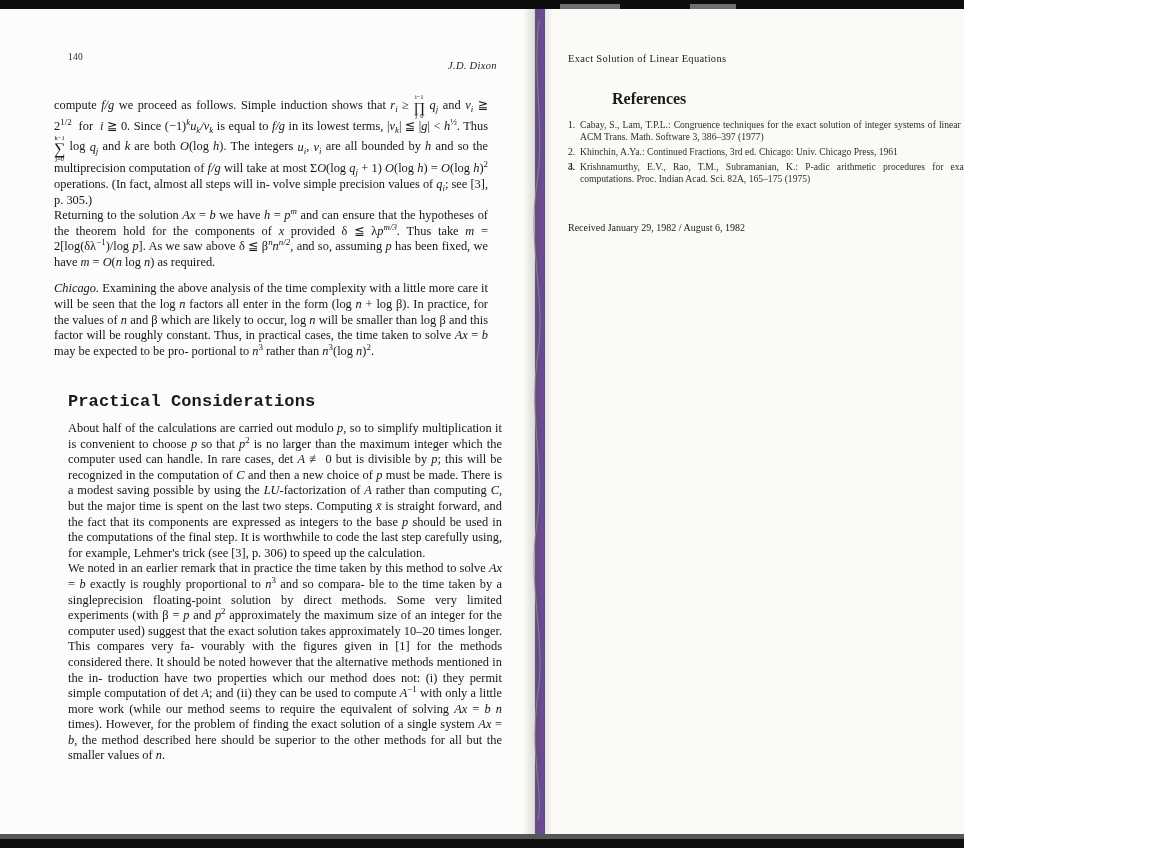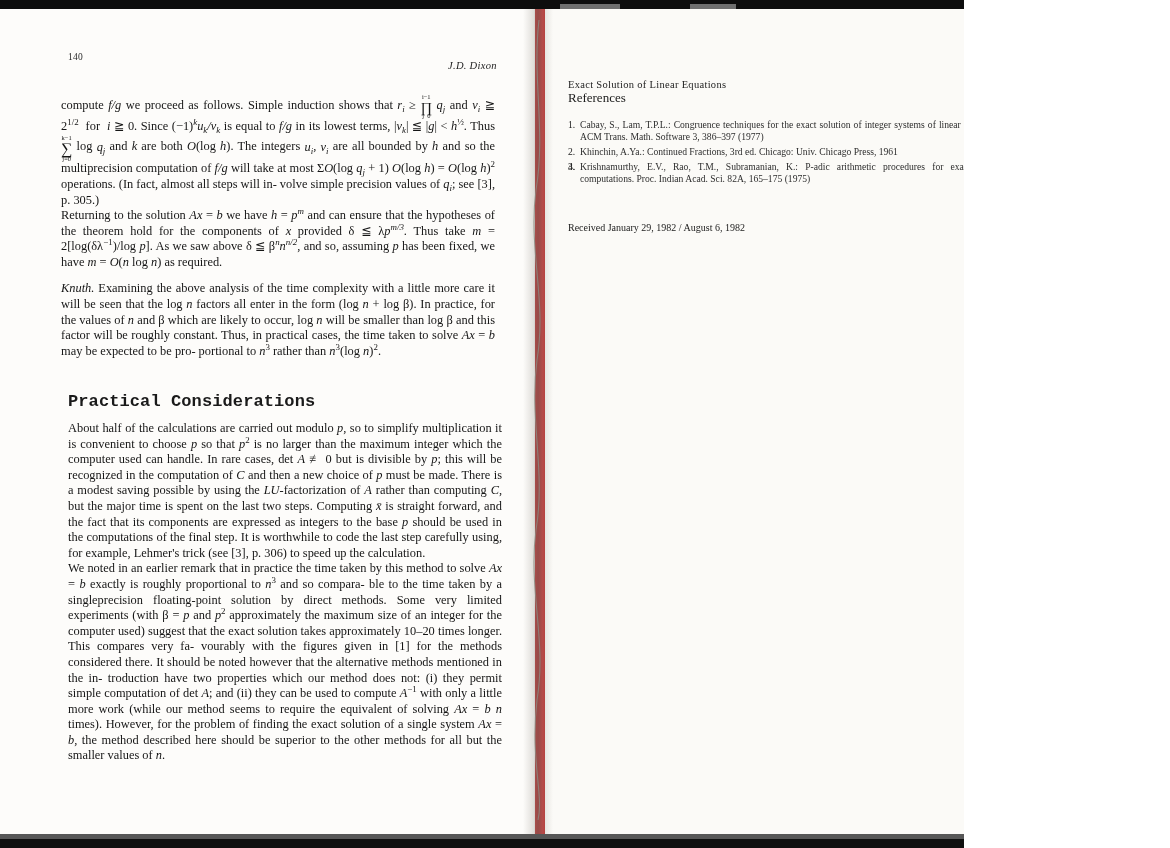--- a/index.html
+++ b/index.html
@@ -4,21 +4,21 @@
 <style>
   html, body {
     margin: 0;
     padding: 0;
     background: #ffffff;
   }
   .page {
     position: relative;
     width: 964px;
     height: 848px;
-    background: #b91c1c;
+    background: #4c1d95;
     overflow: hidden;
     font-family: "Liberation Serif", serif;
     color: #1a1a1a;
   }
   
   .scan-edge-top {
     position: absolute;
     left: 0; top: 0;
     width: 1170px; height: 9px;
     background: #0d0d0d;
@@ -129,22 +129,23 @@
     margin-bottom: 2.5px;
     text-align: justify;
   }
   .refs .num {
     position: absolute;
     left: 0;
     top: 0;
   }
   .refhead {
     position: absolute;
-    font-weight: normal;
-    font-size: 13px;
+    font-weight: bold;
+    font-size: 16px;
+    margin-left: 44px;
   }
   .received {
     position: absolute;
     font-size: 10px;
     color: #1b1b1b;
   }
   .sum-stack {
     display: inline-block;
     text-align: center;
     vertical-align: middle;
@@ -176,21 +177,21 @@
   <div class="scan-edge-top">
     <div class="nick" style="left:560px; width:60px;"></div>
     <div class="nick" style="left:690px; width:46px;"></div>
   </div>
 
   <div class="page-left">
 
     <div class="folio" style="left:68px; top:43px;">140</div>
     <div class="runhead" style="left:448px; top:51px;font-style:italic;">J.D. Dixon</div>
 
-    <div class="col" style="left:61px; top:84px; width:434px;">
+    <div class="col" style="left:54px; top:84px; width:434px;">
 
       <p>
         compute <span class="math">f/g</span> we proceed as follows. Simple induction shows that <span class="math">r<sub>i</sub></span> ≥
         <span class="prod-stack"><span class="lim">i−1</span><span class="big">∏</span><span class="lim">j&nbsp;&nbsp;0</span></span>
         <span class="math">q<sub>j</sub></span> and
         <span class="math">v<sub>i</sub></span> ≧ 2<sup>1/2</sup>&nbsp;&nbsp;for&nbsp;&nbsp;<span class="math">i</span> ≧ 0. Since
         (−1)<sup><span class="math">k</span></sup><span class="math">u<sub>k</sub>/v<sub>k</sub></span> is equal to <span class="math">f/g</span> in its lowest terms,
         |<span class="math">v<sub>k</sub></span>| ≦ |<span class="math">g</span>| &lt; <span class="math">h</span><sup>½</sup>. Thus
         <span class="sum-stack"><span class="lim">k−1</span><span class="big">∑</span><span class="lim">j=0</span></span>
         log <span class="math">q<sub>j</sub></span> and <span class="math">k</span> are both <span class="math">O</span>(log <span class="math">h</span>). The integers <span class="math">u<sub>i</sub></span>, <span class="math">v<sub>i</sub></span> are all
@@ -200,21 +201,21 @@
       </p>
 
       <p class="indent">
         Returning to the solution <span class="math">Ax</span> = <span class="math">b</span> we have <span class="math">h</span> = <span class="math">p<sup>m</sup></span> and can ensure that the
         hypotheses of the theorem hold for the components of <span class="math">x</span> provided δ ≦ λ<span class="math">p<sup>m/3</sup></span>.
         Thus take <span class="math">m</span> = 2[log(δλ<sup>−1</sup>)/log <span class="math">p</span>]. As we saw above δ ≦ β<sup><span class="math">n</span></sup><span class="math">n</span><sup><span class="math">n/2</span></sup>, and so, assuming
         <span class="math">p</span> has been fixed, we have <span class="math">m</span> = <span class="math">O</span>(<span class="math">n</span> log <span class="math">n</span>) as required.
       </p>
 
       <p style="margin-top:11px;">
-        <span class="ital">Knuth.</span> Examining the above analysis of the time complexity with a little
+        <span class="ital">Chicago.</span> Examining the above analysis of the time complexity with a little
         more care it will be seen that the log <span class="math">n</span> factors all enter in the form (log <span class="math">n</span>
         + log β). In practice, for the values of <span class="math">n</span> and β which are likely to occur, log <span class="math">n</span>
         will be smaller than log β and this factor will be roughly constant. Thus, in
         practical cases, the time taken to solve <span class="math">Ax</span> = <span class="math">b</span> may be expected to be pro-
         portional to <span class="math">n</span><sup>3</sup> rather than <span class="math">n</span><sup>3</sup>(log <span class="math">n</span>)<sup>2</sup>.
       </p>
     </div>
 
     <div class="sec-head" style="position:absolute; left:68px; top:383px;">Practical Considerations</div>
 
@@ -245,21 +246,21 @@
         only a little more work (while our method seems to require the equivalent of
         solving <span class="math">Ax</span> = <span class="math">b</span> <span class="math">n</span> times). However, for the problem of finding the exact solution
         of a single system <span class="math">Ax</span> = <span class="math">b</span>, the method described here should be superior to the
         other methods for all but the smaller values of <span class="math">n</span>.
       </p>
     </div>
   </div>
 
   <div class="page-right">
 
-    <div class="runhead" style="left:23px; top:70px;">Exact Solution of Linear Equations</div>
+    <div class="runhead" style="left:23px; top:44px;">Exact Solution of Linear Equations</div>
     <div class="folio" style="left:440px; top:53px;">141</div>
 
     <div class="refhead" style="left:23px; top:81px;">References</div>
 
     <div class="refs" style="left:23px; top:110px;">
       <div class="item">
         <span class="num">1.</span>
         <span class="rightpagefaint">Cabay, S., Lam, T.P.L.: Congruence techniques for the exact solution of integer systems of linear equations. ACM Trans. Math. Software 3, 386–397 (1977)</span>
       </div>
       <div class="item">

